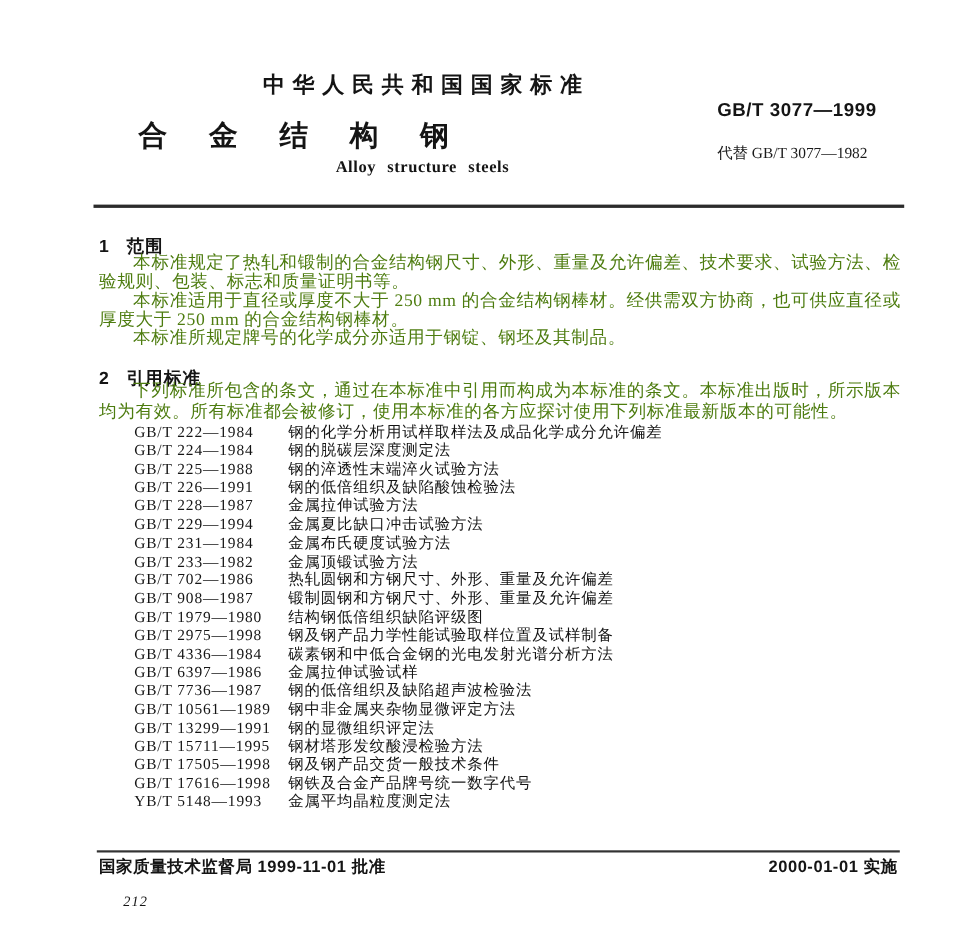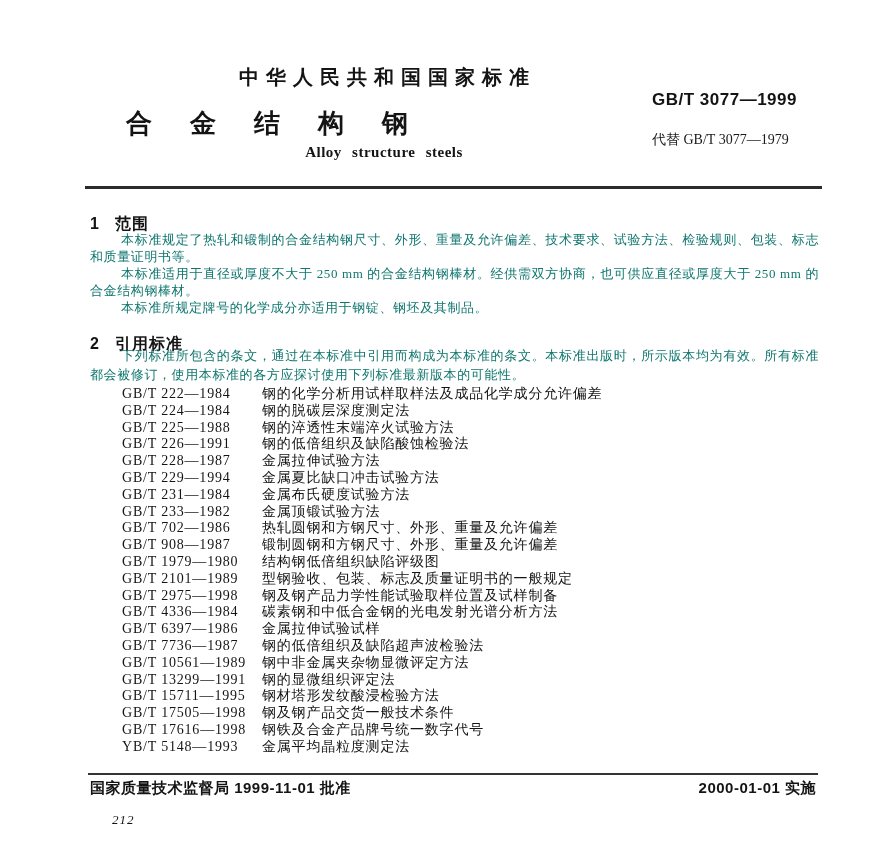--- a/index.html
+++ b/index.html
@@ -28,21 +28,21 @@
     top:144px;left:88px;width:592px;text-align:center;
     font-weight:bold;font-size:15px;word-spacing:6px;letter-spacing:0.5px;
   }
   .rule-top{top:186px;left:85px;width:737px;height:3px;background:#2b2b2b;}
 
   .sec-h{font-size:16px;letter-spacing:1px;margin-top:10px;}
   .sec-h .num{display:inline-block;margin-right:15px;}
   .sec1-h{top:204px;left:90px;}
   .sec2-h{top:324px;left:90px;}
 
-  .paras{left:90px;width:729px;font-size:13px;color:#0f766e;}
+  .paras{left:90px;width:729px;font-size:16px;color:#4d7c0f;}
   .sec1-p{top:231px;line-height:17px;}
   .sec2-p{top:347px;line-height:18.8px;}
   .paras p{margin:0;text-indent:31px;text-align:justify;letter-spacing:0.6px;}
 
   .refs{top:386px;left:122px;width:700px;font-size:14px;letter-spacing:0.8px;}
   .ref-row{height:16.8px;line-height:16.8px;white-space:nowrap;}
   .ref-code{display:inline-block;min-width:140px;}
   .note-line{top:758px;left:122px;font-size:14.5px;letter-spacing:0.6px;}
 
   .rule-bottom{top:773px;left:88px;width:730px;height:2px;background:#333;}
@@ -54,21 +54,21 @@
 <body>
 
 <div class="page">
 
   <div class="abs hdr-country hei">中华人民共和国国家标准</div>
 
   <div class="abs hdr-code hei">GB/T 3077—1999</div>
 
   <div class="abs hdr-title hei">合金结构钢</div>
 
-  <div class="abs hdr-replaces">代替 GB/T 3077—1979</div>
+  <div class="abs hdr-replaces">代替 GB/T 3077—1982</div>
 
   <div class="abs hdr-en">Alloy structure steels</div>
 
   <div class="abs rule-top"></div>
 
   <div class="abs sec-h sec1-h hei">
     <span class="num">1</span><span>范围</span>
   </div>
 
   <div class="abs paras sec1-p">
@@ -90,21 +90,20 @@
       <div class="ref-row"><span class="ref-code">GB/T 224—1984</span><span class="ref-title">钢的脱碳层深度测定法</span></div>
       <div class="ref-row"><span class="ref-code">GB/T 225—1988</span><span class="ref-title">钢的淬透性末端淬火试验方法</span></div>
       <div class="ref-row"><span class="ref-code">GB/T 226—1991</span><span class="ref-title">钢的低倍组织及缺陷酸蚀检验法</span></div>
       <div class="ref-row"><span class="ref-code">GB/T 228—1987</span><span class="ref-title">金属拉伸试验方法</span></div>
       <div class="ref-row"><span class="ref-code">GB/T 229—1994</span><span class="ref-title">金属夏比缺口冲击试验方法</span></div>
       <div class="ref-row"><span class="ref-code">GB/T 231—1984</span><span class="ref-title">金属布氏硬度试验方法</span></div>
       <div class="ref-row"><span class="ref-code">GB/T 233—1982</span><span class="ref-title">金属顶锻试验方法</span></div>
       <div class="ref-row"><span class="ref-code">GB/T 702—1986</span><span class="ref-title">热轧圆钢和方钢尺寸、外形、重量及允许偏差</span></div>
       <div class="ref-row"><span class="ref-code">GB/T 908—1987</span><span class="ref-title">锻制圆钢和方钢尺寸、外形、重量及允许偏差</span></div>
       <div class="ref-row"><span class="ref-code">GB/T 1979—1980</span><span class="ref-title">结构钢低倍组织缺陷评级图</span></div>
-      <div class="ref-row"><span class="ref-code">GB/T 2101—1989</span><span class="ref-title">型钢验收、包装、标志及质量证明书的一般规定</span></div>
       <div class="ref-row"><span class="ref-code">GB/T 2975—1998</span><span class="ref-title">钢及钢产品力学性能试验取样位置及试样制备</span></div>
       <div class="ref-row"><span class="ref-code">GB/T 4336—1984</span><span class="ref-title">碳素钢和中低合金钢的光电发射光谱分析方法</span></div>
       <div class="ref-row"><span class="ref-code">GB/T 6397—1986</span><span class="ref-title">金属拉伸试验试样</span></div>
       <div class="ref-row"><span class="ref-code">GB/T 7736—1987</span><span class="ref-title">钢的低倍组织及缺陷超声波检验法</span></div>
       <div class="ref-row"><span class="ref-code">GB/T 10561—1989</span><span class="ref-title">钢中非金属夹杂物显微评定方法</span></div>
       <div class="ref-row"><span class="ref-code">GB/T 13299—1991</span><span class="ref-title">钢的显微组织评定法</span></div>
       <div class="ref-row"><span class="ref-code">GB/T 15711—1995</span><span class="ref-title">钢材塔形发纹酸浸检验方法</span></div>
       <div class="ref-row"><span class="ref-code">GB/T 17505—1998</span><span class="ref-title">钢及钢产品交货一般技术条件</span></div>
       <div class="ref-row"><span class="ref-code">GB/T 17616—1998</span><span class="ref-title">钢铁及合金产品牌号统一数字代号</span></div>
       <div class="ref-row"><span class="ref-code">YB/T 5148—1993</span><span class="ref-title">金属平均晶粒度测定法</span></div>

